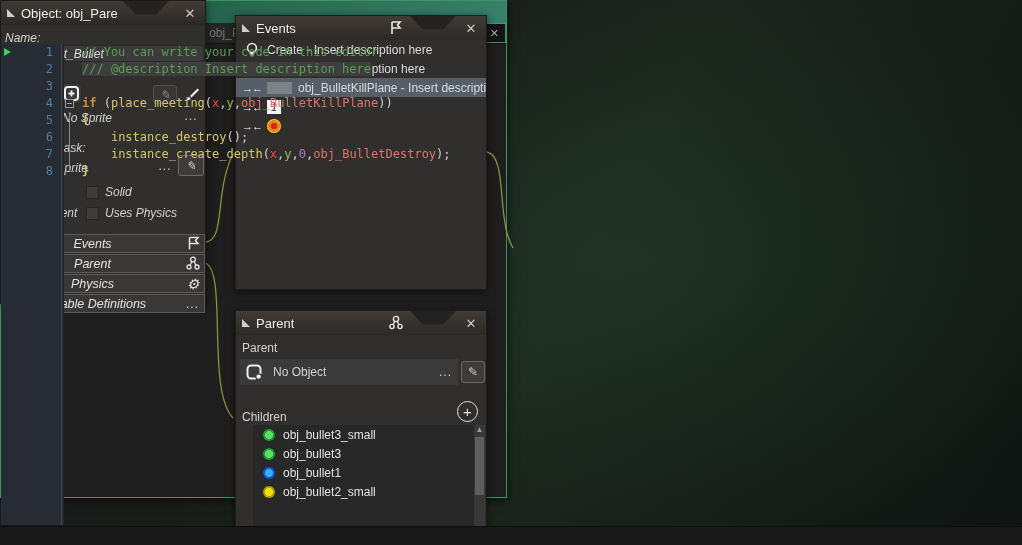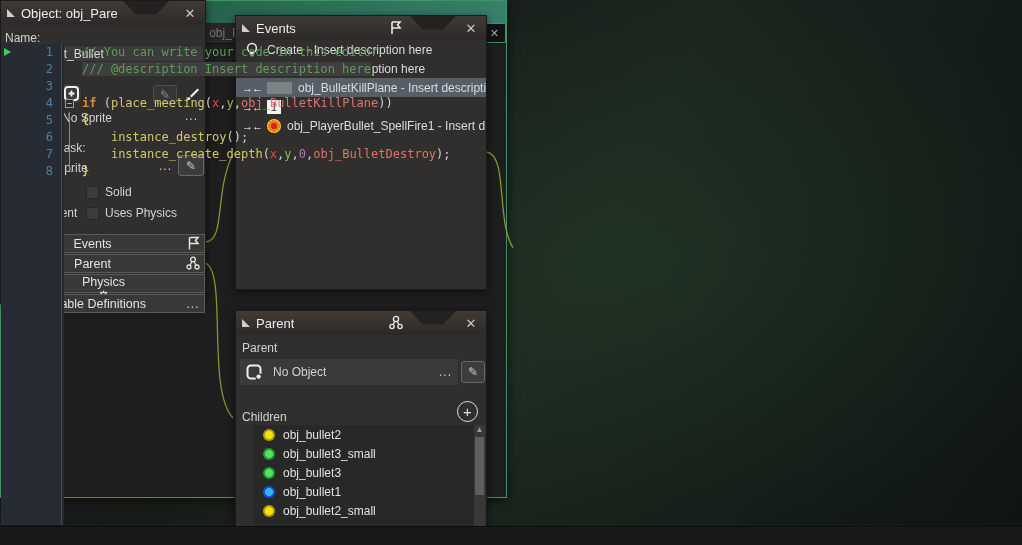--- a/index.html
+++ b/index.html
@@ -25,21 +25,21 @@
   .spacer { flex:1 1 auto; }
   .lbl { font-size:12px; color:#d2d2d2; }
   .field { background:#3b3b3b; border:1px solid #2a2a2a; color:#dadada; font-size:12px;
            display:flex; align-items:center; padding:0 5px; }
   .dots { color:#cfcfcf; font-size:12px; letter-spacing:1px; }
   .iconbox { background:#3e3c3a; border:1px solid #6a6864; border-radius:3px;
              display:flex; align-items:center; justify-content:center; }
 
   
   #obj-panel { left:0; top:12; width:206px; height:304px; }
-  #obj-panel .body { position:relative; height:280px; }
+  #obj-panel .body { position:relative; height:280px;font-style:italic; }
   .abs { position:absolute; }
   .navbtn { position:absolute; left:1px; right:1px; height:19px; background:#3a3837;
             border:1px solid #5c5a57; display:flex; align-items:center; }
   .navbtn .cap { flex:1; text-align:center; font-size:12.5px; color:#e2e2e2; }
   .navbtn .nicon { width:22px; display:flex; justify-content:center; color:#e0e0e0; }
   .cb { width:13px; height:13px; background:#3c3c3c; border:1px solid #272727; display:inline-flex;
         align-items:center; justify-content:center; font-size:12px; font-weight:bold; color:#42c23f; }
 
   
   #ev-panel { left:235px; top:15px; width:252px; height:275px; }
@@ -179,21 +179,21 @@
           <div class="cap">Parent</div>
           <div class="nicon">
             <svg width="16" height="15" viewBox="0 0 16 15" style="flex: 0 0 auto;">
               <circle cx="8" cy="3.5" r="2.4" fill="none" stroke="#e4e4e4" stroke-width="1.3"></circle>
               <circle cx="4" cy="11" r="2" fill="none" stroke="#e4e4e4" stroke-width="1.3"></circle>
               <circle cx="12" cy="11" r="2" fill="none" stroke="#e4e4e4" stroke-width="1.3"></circle>
               <path d="M7 5.4 L5 9.3 M9 5.4 L11 9.3" stroke="#e4e4e4" stroke-width="1.2"></path>
             </svg>
           </div>
         </div>
-        <div class="navbtn" style="top: 40px; flex-direction: column;">
+        <div class="navbtn" style="top: 40px;">
           <div class="cap">Physics</div>
           <div class="nicon">
             <span style="font-size: 14px; color: rgb(224, 224, 224); line-height: 1;">⚙</span>
           </div>
         </div>
         <div class="navbtn" style="top: 60px;">
           <div class="cap">Variable Definitions</div>
           <div class="nicon">
             <span class="dots">...</span>
           </div>
@@ -245,21 +245,20 @@
         <span style="width: 18px; display: flex; justify-content: center; flex: 0 0 auto;">
           <span class="collide">→←</span>
         </span>
         <div style="width: 14px; height: 14px; background: rgb(244, 244, 244); color: rgb(42, 42, 42); font-size: 11px; font-style: italic; display: flex; align-items: center; justify-content: center; flex: 0 0 auto;">1</div>
       </div>
       <div class="ev-row">
         <span style="width: 18px; display: flex; justify-content: center; flex: 0 0 auto;">
           <span class="collide">→←</span>
         </span>
         <div style="width: 14px; height: 14px; border-radius: 50%; flex: 0 0 auto; background: radial-gradient(circle, rgb(212, 42, 16) 0px, rgb(212, 42, 16) 30%, rgb(240, 127, 31) 30%, rgb(240, 127, 31) 58%, rgb(245, 213, 31) 58%, rgb(245, 213, 31) 100%);"></div>
-        <span>obj_PlayerBullet_SpellFire1 - Insert d</span>
       </div>
     </div>
 </div>
 
 <div class="panel" id="pa-panel">
   <div class="p-head">
     <div class="tri"></div>
     <div class="p-title">Parent</div>
     <div class="spacer"></div>
     <svg width="16" height="16" viewBox="0 0 16 16" style="flex:0 0 auto;">
@@ -284,24 +283,20 @@
   <div class="iconbox" style="position:absolute; left:225px; top:50px; width:24px; height:22px;">
     <span style="font-size:12px; color:#cfcfcf;">✎</span>
   </div>
   <div class="abs lbl" style="left:6px; top:99px; position:absolute;">Children</div>
   <div style="position:absolute; right:8px; top:90px; width:21px; height:21px; border:1.6px solid #e0e0e0; border-radius:50%;
               display:flex; align-items:center; justify-content:center; color:#e0e0e0; font-size:15px; line-height:1;">
     <span>+</span>
   </div>
   <div class="child-list">
       <div class="ch-row">
-        <span class="dot" style="background: radial-gradient(circle, rgb(242, 226, 12) 0px, rgb(242, 226, 12) 45%, rgb(177, 159, 6) 45%, rgb(177, 159, 6) 100%);"></span>
-        <span>obj_bullet2</span>
-      </div>
-      <div class="ch-row">
         <span class="dot" style="background: radial-gradient(circle, rgb(90, 222, 99) 0px, rgb(90, 222, 99) 45%, rgb(31, 154, 53) 45%, rgb(31, 154, 53) 100%);"></span>
         <span>obj_bullet3_small</span>
       </div>
       <div class="ch-row">
         <span class="dot" style="background: radial-gradient(circle, rgb(90, 222, 99) 0px, rgb(90, 222, 99) 45%, rgb(31, 154, 53) 45%, rgb(31, 154, 53) 100%);"></span>
         <span>obj_bullet3</span>
       </div>
       <div class="ch-row">
         <span class="dot" style="background: radial-gradient(circle, rgb(47, 179, 242) 0px, rgb(47, 179, 242) 45%, rgb(21, 80, 224) 45%, rgb(21, 80, 224) 100%);"></span>
         <span>obj_bullet1</span>

